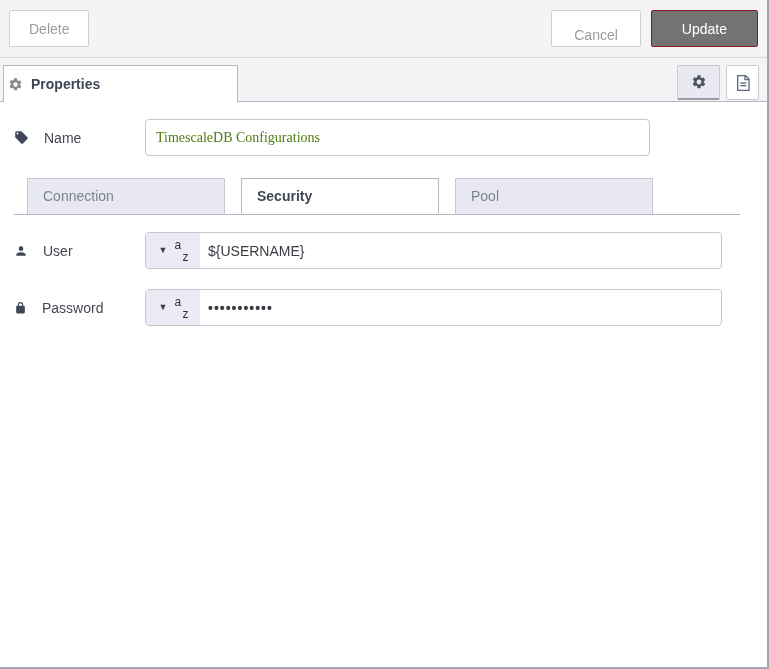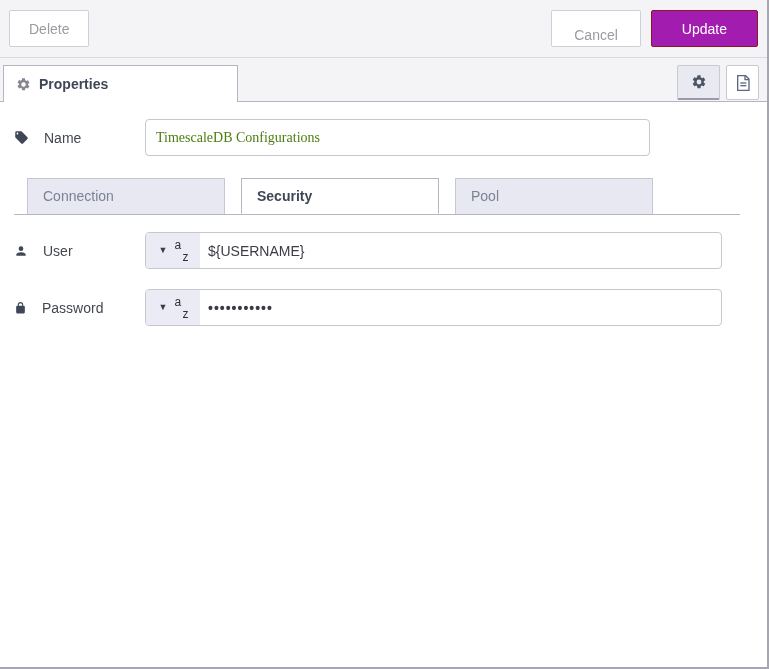--- a/index.html
+++ b/index.html
@@ -43,42 +43,42 @@
     font-family: "Liberation Sans", sans-serif;
     background: #fff;
     border: 1px solid #cfcfd6;
     border-radius: 2px;
     color: #9b9ba2;
     cursor: pointer;
   }
   .btn-delete { margin-right: auto; }
   .btn-cancel { margin-right: 10px; padding: 16px 22px; }
   .btn-update {
-    background: #a21caf;
+    background: #737373;
     border: 1px solid #8e1725;
     color: #fff;
     padding: 4px 30px;
   }
 
   
   .panel-tab-bar {
     position: relative;
     height: 44px;
     background: #f4f4f7;
     border-bottom: 1px solid #b6b6c2;
   }
   .properties-tab {
     position: absolute;
     left: 3px; top: 7px; bottom: -1px;
     width: 235px;
     background: #fff;
     border: 1px solid #b6b6c2;
     border-bottom: none;
     display: flex; align-items: center;
-    padding-left: 12px;
+    padding-left: 4px;
     gap: 8px;
     font-size: 14px; font-weight: bold; color: #3f4656;
     z-index: 2;
   }
   .panel-icon-buttons {
     position: absolute;
     right: 8px; top: 7px;
     display: flex; gap: 6px;
     height: 35px;
   }

